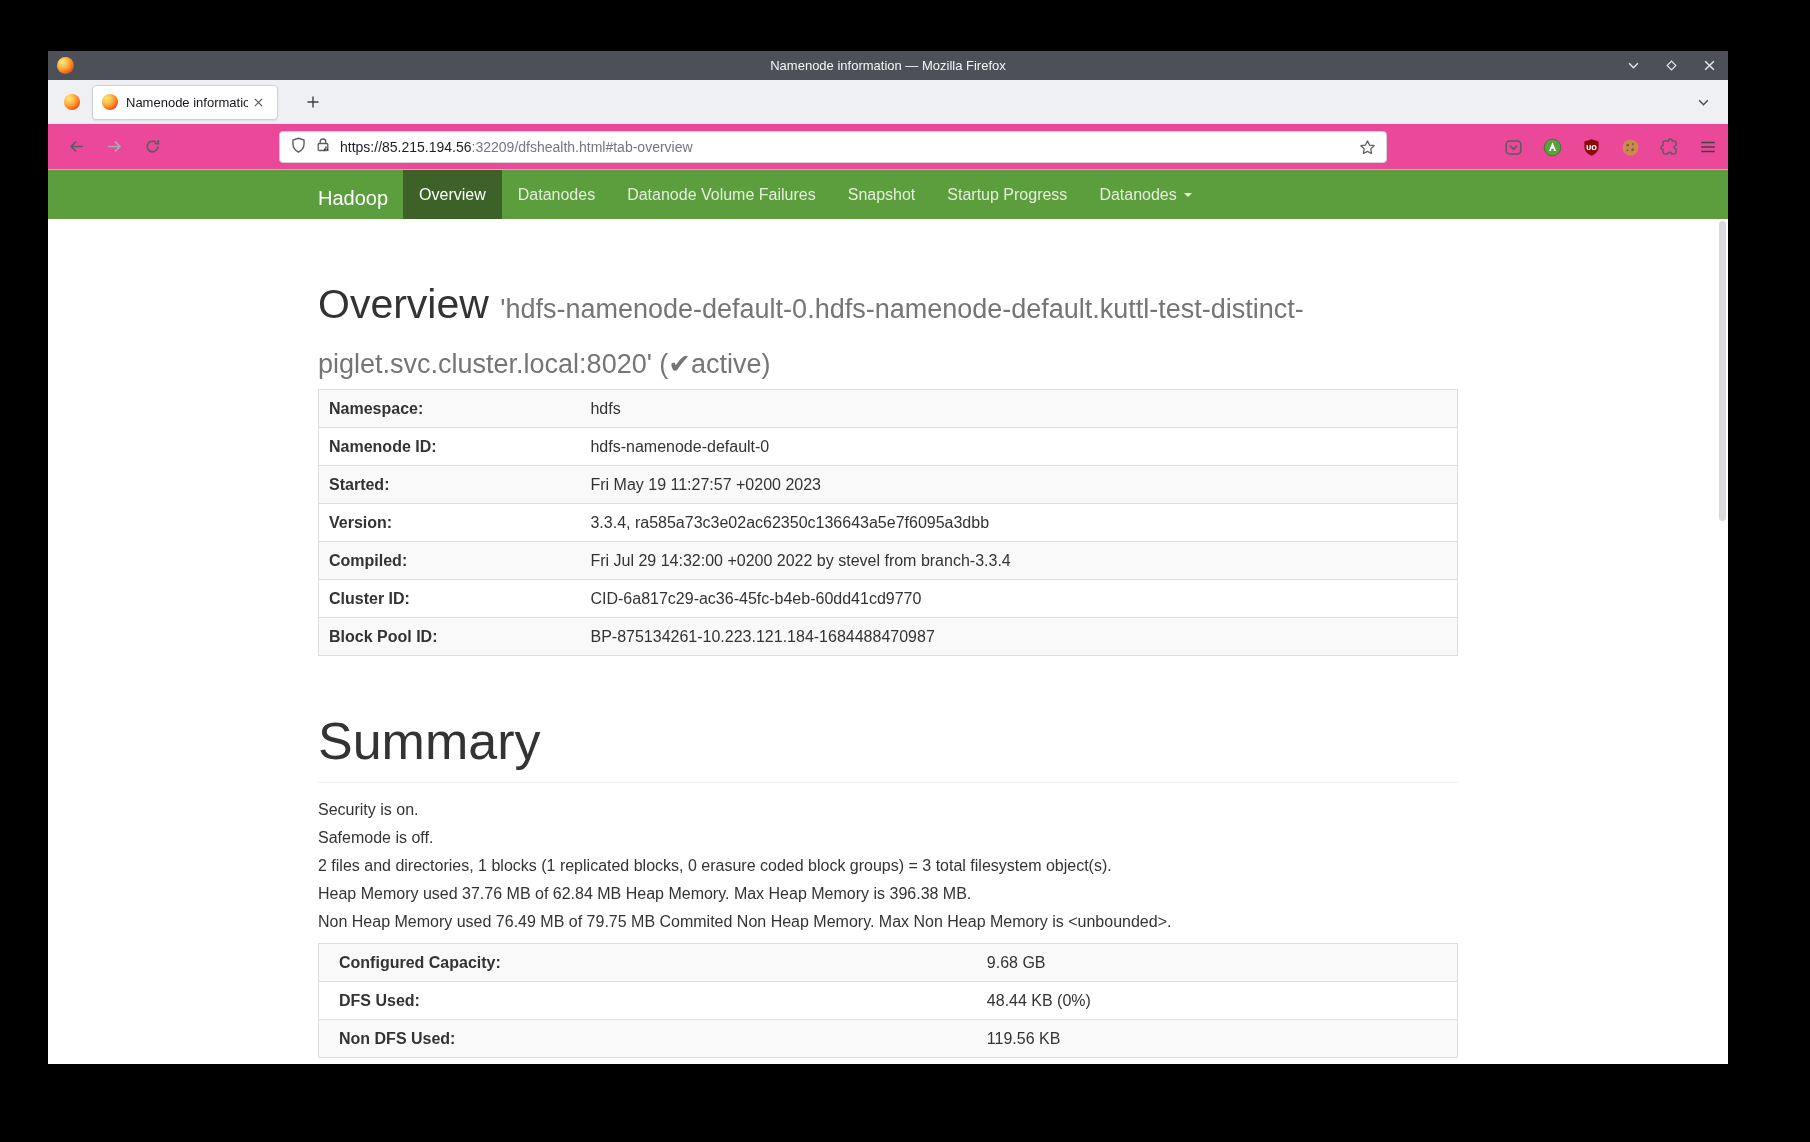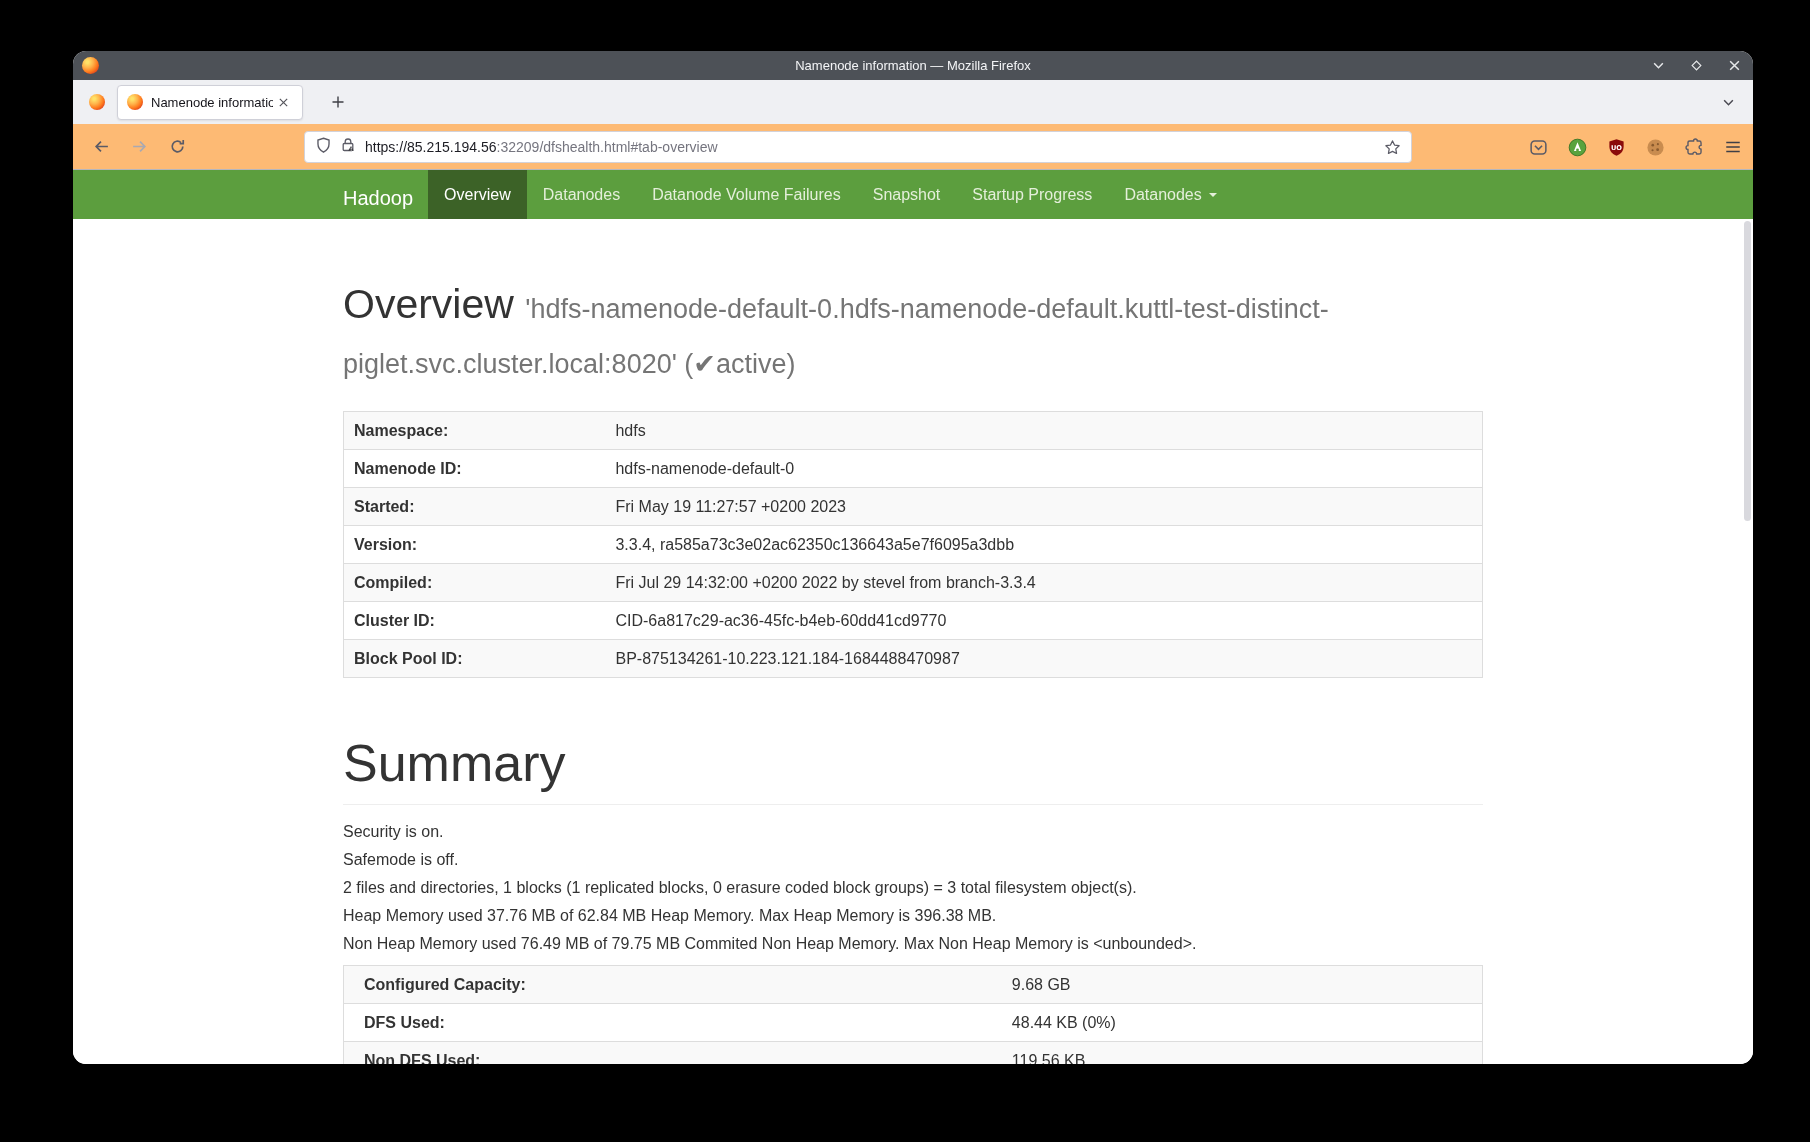--- a/index.html
+++ b/index.html
@@ -1,20 +1,20 @@
 <!DOCTYPE html>
 <html><head>
 <meta charset="utf-8">
 <style>
   html,body{margin:0;padding:0;background:#000;}
   *{box-sizing:border-box;}
   .screen{position:relative;width:1810px;height:1142px;background:#000;overflow:hidden;
           font-family:"Liberation Sans","DejaVu Sans",sans-serif;}
-  .window{position:absolute;left:73px;top:51px;width:1680px;height:1013px;
-          display:flex;flex-direction:column;background:#fff;overflow:hidden;border-radius:13px;}
+  .window{position:absolute;left:48px;top:51px;width:1680px;height:1013px;
+          display:flex;flex-direction:column;background:#fff;overflow:hidden;}
 
   
   .titlebar{flex:0 0 29px;background:#4d5157;position:relative;display:flex;align-items:center;}
   .ff-logo{width:17px;height:17px;border-radius:50%;margin-left:9px;
            background:radial-gradient(circle at 32% 30%,#ffe268 8%,#ffb24a 35%,#ff7a1c 60%,#e0441c 80%,#b5267a 100%);}
   .tb-title{position:absolute;left:0;right:0;text-align:center;color:#f4f5f7;font-size:13px;}
   .win-controls{position:absolute;right:12px;top:0;height:29px;display:flex;align-items:center;gap:25px;}
   .win-controls svg{display:block;}
 
   
@@ -23,21 +23,21 @@
   .ff-mini{width:16px;height:16px;border-radius:50%;
            background:radial-gradient(circle at 32% 30%,#ffe268 8%,#ffb24a 35%,#ff7a1c 60%,#e0441c 80%,#b5267a 100%);}
   .tab{margin-left:7px;width:186px;height:35px;background:#fff;border:1px solid #cfd0d8;border-radius:4px;
        display:flex;align-items:center;padding:0 9px;box-shadow:0 1px 2px rgba(0,0,0,.08);}
   .tab-label{flex:1;font-size:13px;color:#15141a;margin-left:8px;white-space:nowrap;overflow:hidden;}
   .tab-close{display:flex;align-items:center;justify-content:center;width:20px;height:20px;border-radius:3px;}
   .newtab-btn{margin-left:22px;display:flex;align-items:center;justify-content:center;width:26px;height:26px;border-radius:4px;}
   .alltabs-btn{position:absolute;right:12px;display:flex;align-items:center;justify-content:center;width:26px;height:26px;}
 
   
-  .toolbar{flex:0 0 46px;background:#fdba74;border-bottom:1px solid #b6b6bd;position:relative;display:flex;align-items:center;}
+  .toolbar{flex:0 0 46px;background:#ec4899;border-bottom:1px solid #b6b6bd;position:relative;display:flex;align-items:center;}
   .nav-btns{display:flex;gap:21px;margin-left:20px;align-items:center;}
   .nav-btns svg{display:block;}
   .urlbar{position:absolute;left:231px;top:7px;width:1108px;height:32px;background:#fff;
           border:1px solid #d2d2da;border-radius:4px;display:flex;align-items:center;padding:0 10px;}
   .url-text{font-size:14px;margin-left:9px;white-space:nowrap;overflow:hidden;}
   .url-host{color:#1d1d24;}
   .url-rest{color:#75757f;}
   .url-star{margin-left:auto;display:flex;align-items:center;}
   .ext-icons{position:absolute;right:9px;top:0;height:46px;display:flex;align-items:center;gap:17px;}
   .ext-icons>span{display:flex;align-items:center;justify-content:center;width:22px;height:22px;}
@@ -54,21 +54,21 @@
   
   .content{flex:1 1 auto;overflow:hidden;position:relative;background:#fff;}
   .container{width:1170px;margin:0 auto;padding:0 15px;}
   h1{font-weight:500;color:#333;margin:0;}
   .ovh{margin-top:60px;font-size:41px;line-height:50px;}
   .ovh .sm{font-size:27px;color:#757575;font-weight:400;}
   .check{color:#4c9b41;font-size:24px;}
   table{width:100%;border-collapse:collapse;border:1px solid #ddd;font-size:16px;color:#333;}
   td{padding:9px 10px;border-top:1px solid #ddd;line-height:19px;}
   tr:nth-child(odd){background:#f9f9f9;}
-  .info-table{margin-top:22px;}
+  .info-table{}
   .info-table .lbl{width:23%;font-weight:bold;}
   .cap-table{margin-top:12px;}
   .cap-table .lbl{width:57.8%;font-weight:bold;padding-left:20px;}
   .sumh{margin-top:60px;font-size:52px;line-height:50px;}
   hr{border:0;border-top:1px solid #eee;margin:16px 0 17px;}
   .sline{margin:0 0 9px;font-size:16px;line-height:19px;color:#333;}
   .scroll-thumb{position:absolute;right:2px;top:2px;width:7px;height:300px;background:#d9d9de;border-radius:4px;}
 </style>
 </head>
 <body>

